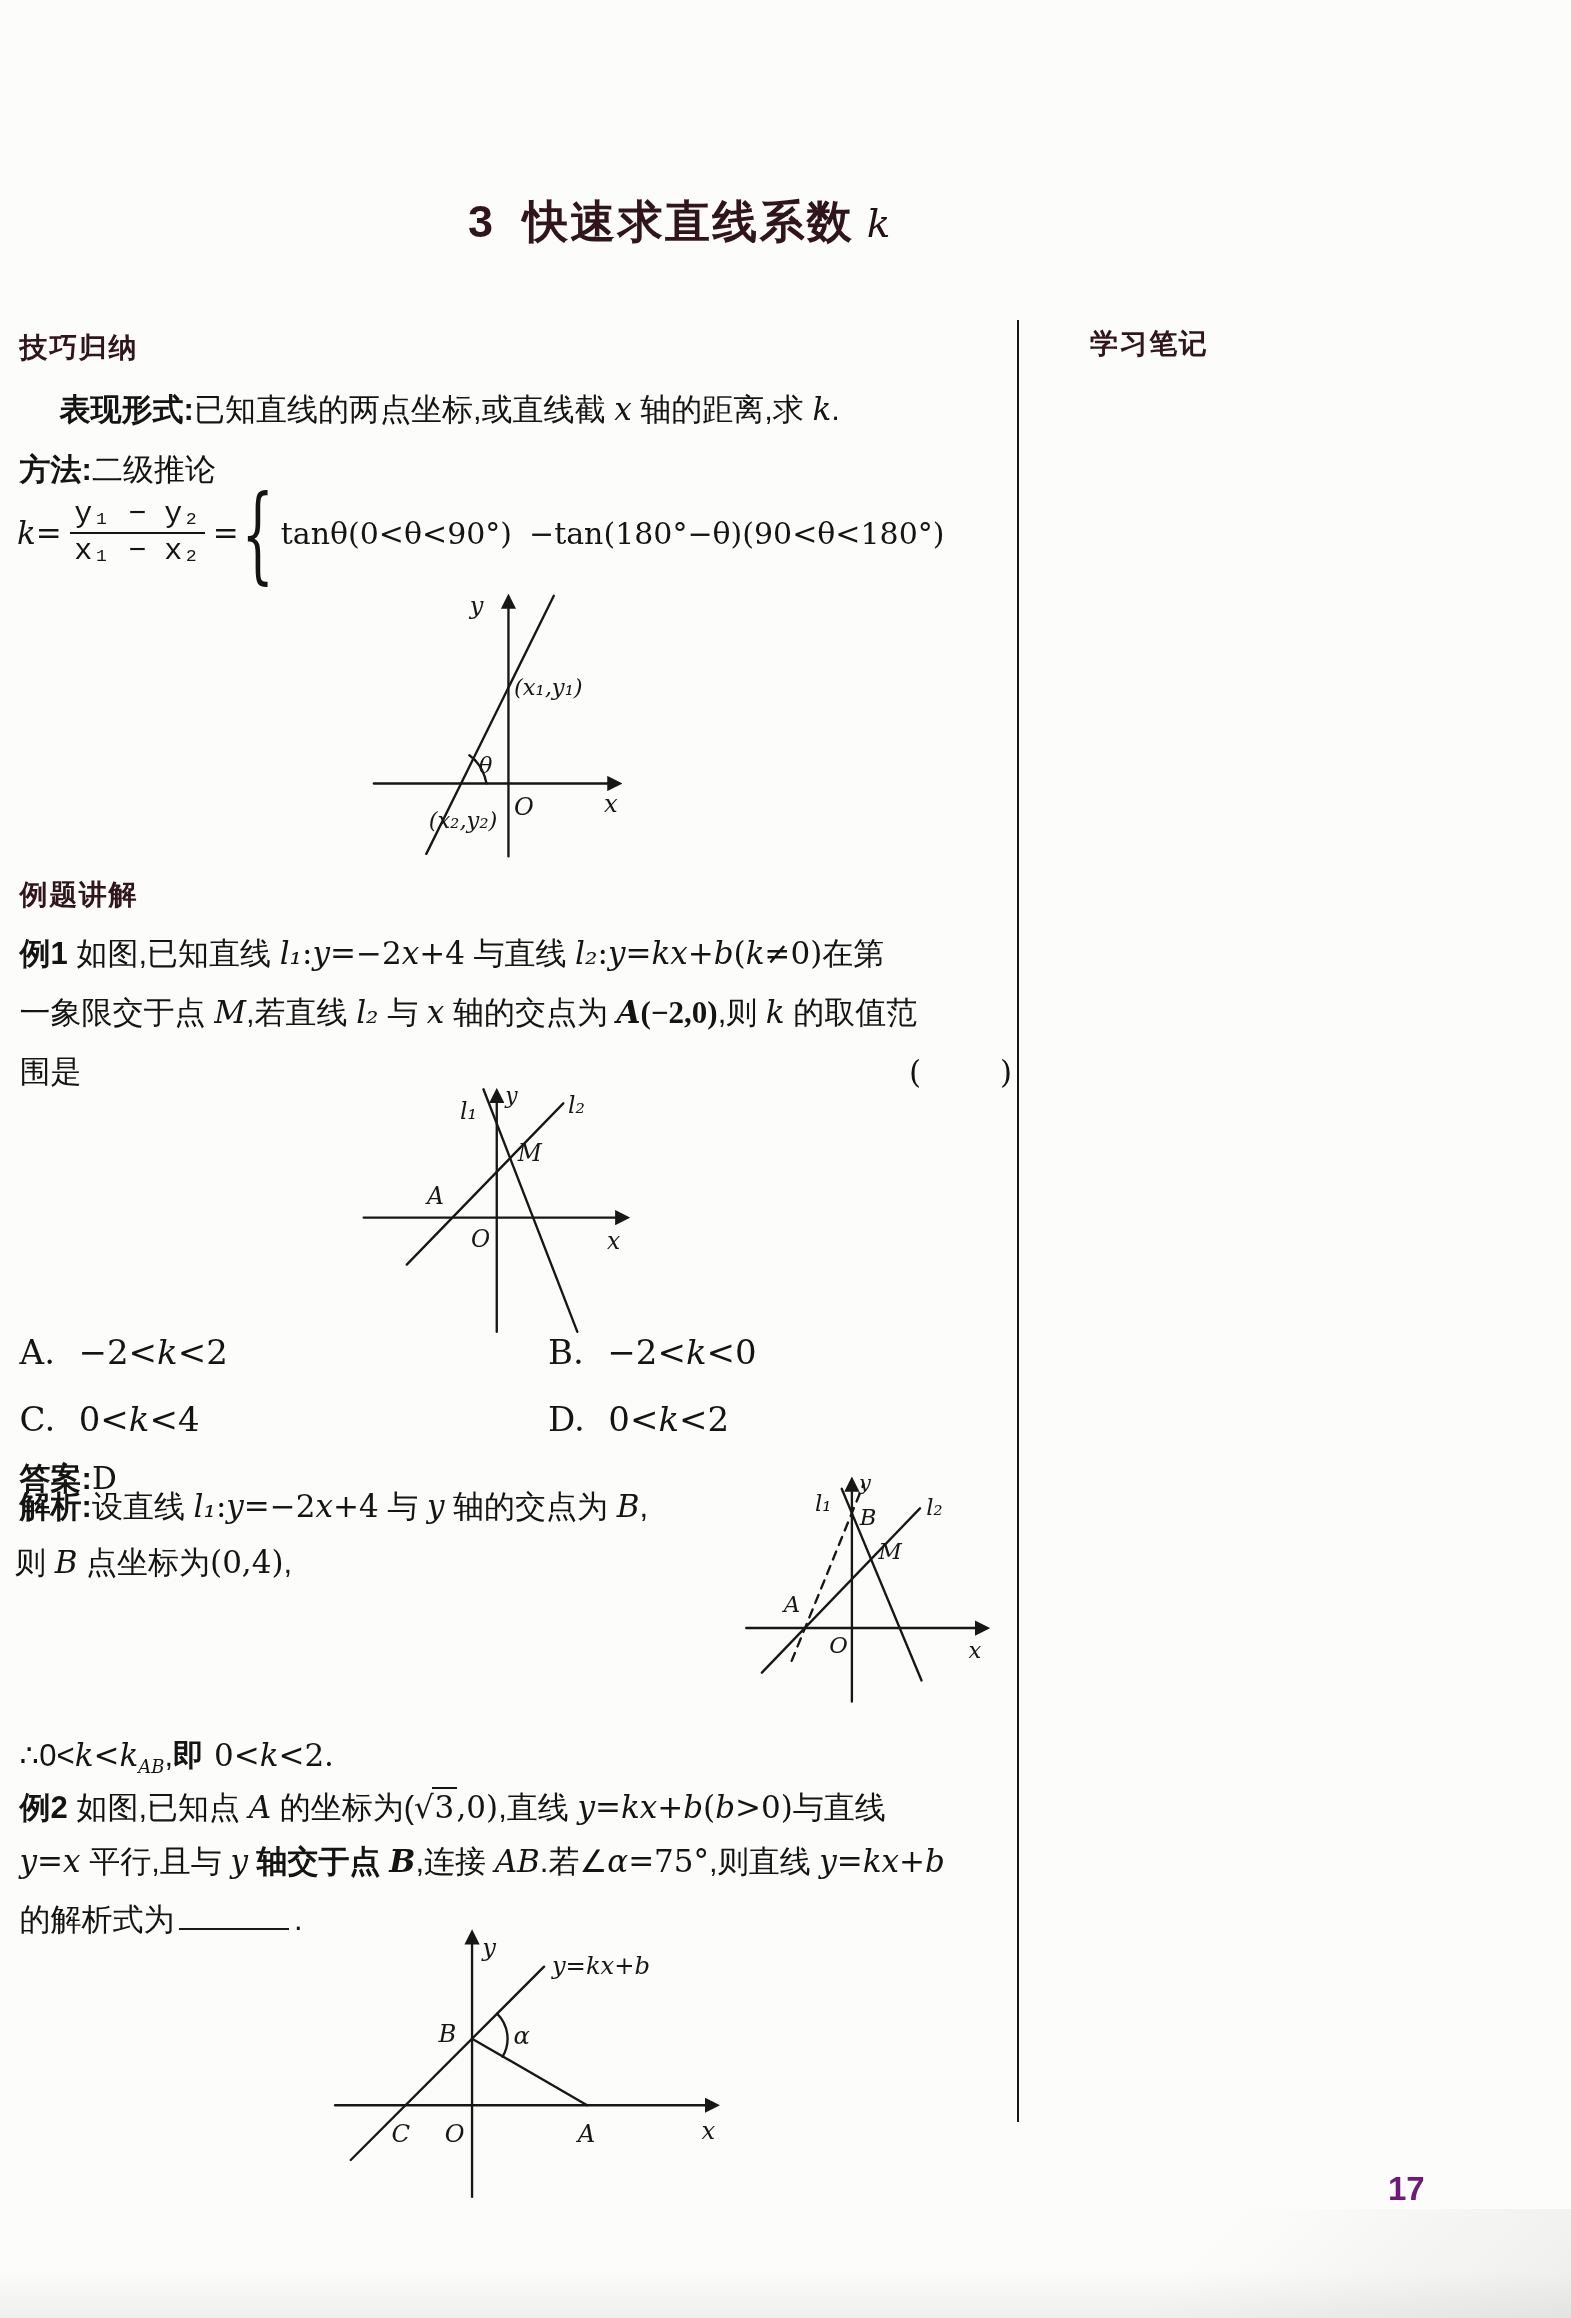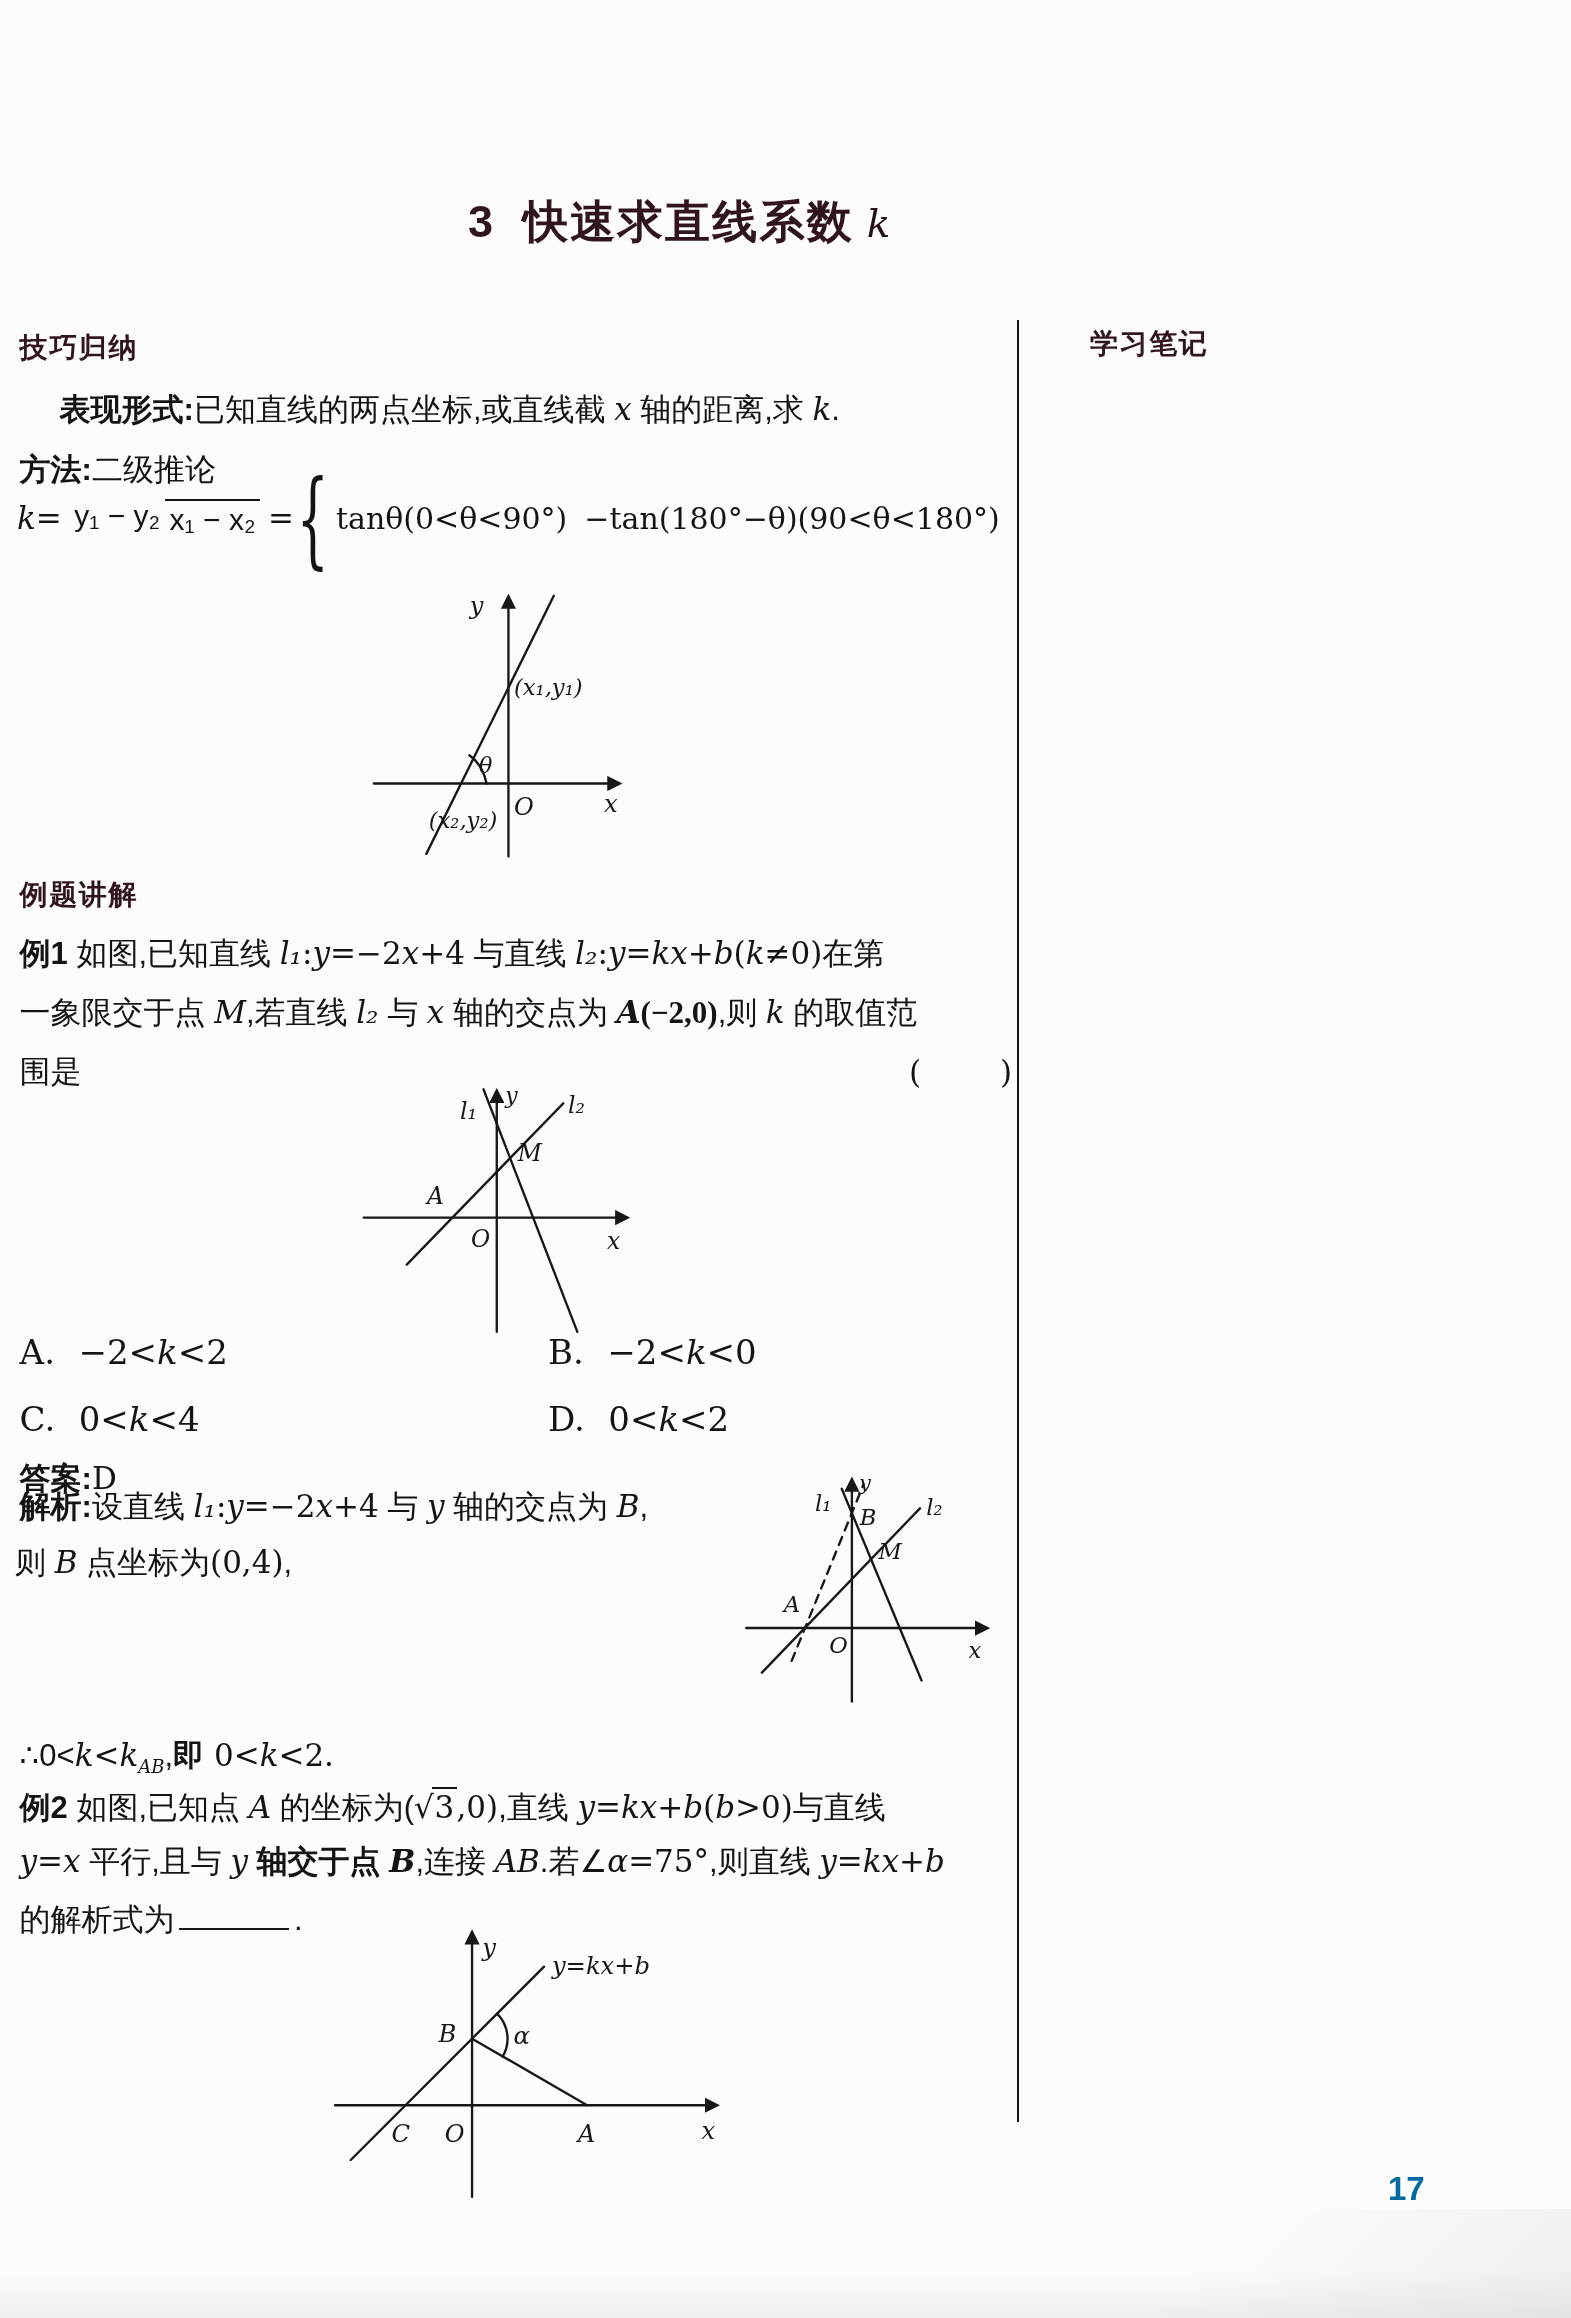--- a/index.html
+++ b/index.html
@@ -12,22 +12,22 @@
   }
   .abs{position:absolute;}
   
   .b{font-weight:700;}
   .v{font-family:"DejaVu Serif",serif; font-style:italic;}
   .bv{font-family:"DejaVu Serif",serif; font-style:italic; font-weight:700;}
   .m{font-family:"DejaVu Serif",serif;}
   .bm{font-family:Liberation Serif, serif; font-weight:700;}
   sub.sub,sub.bsub{font-family:"DejaVu Serif",serif; font-style:italic; font-size:0.58em; line-height:0;}
   sub.bsub{font-weight:700;}
-  .frac{display:inline-flex; flex-direction:row; text-align:right;
-        font-family:Liberation Sans, sans-serif; vertical-align:middle;
+  .frac{display:inline-flex; flex-direction:column; text-align:right;
+        font-family:Liberation Mono, monospace; vertical-align:middle;
         margin:0 6.3px; line-height:1.12; font-size:0.95em;}
   .frac .fden{border-top:2.3px solid #151515; padding:1.6px 4.7px 0 4.7px;}
   .frac .fnum{padding:0 4.7px;}
   .sqrt{font-family:"DejaVu Serif",serif; white-space:nowrap;}
   .sqrt .rad{letter-spacing:-1.6px;}
   .sqrt .rv{border-top:2.3px solid #151515; padding:0 2.3px;}
   .blank{display:inline-block; width:110px; border-bottom:2.3px solid #1a1a1a;
          height:1em; vertical-align:baseline; margin:0 4.7px;}
   
   .title{
@@ -48,21 +48,21 @@
   .cases{display:flex; flex-direction:row; gap:17px; font-size:30px;}
   
   .opt{font-size:34px; white-space:nowrap;text-align:right;}
   .opt .olabel{font-family:"DejaVu Serif",serif; margin-right:23.5px;}
   
   svg text{font-family:"DejaVu Serif",serif; font-style:italic; fill:#171717;}
   svg .geo{stroke:#171717; stroke-width:3; fill:none; stroke-linecap:round;}
   svg .dash{stroke-dasharray:11 9;}
   
   .divider{width:2.3px; background:#161616;}
-  .pagenum{font-size:33px; font-weight:700; color:#0369a1;}
+  .pagenum{font-size:33px; font-weight:700; color:#701a75;}
   .shade{pointer-events:none;}
 </style>
 </head>
 <body>
 
 <div class="page">
 
   <div class="abs title" style="left:468px; top:192px;">
     <span class="tnum">3</span><span>快速求直线系数</span><span class="tvar">k</span>
   </div>

